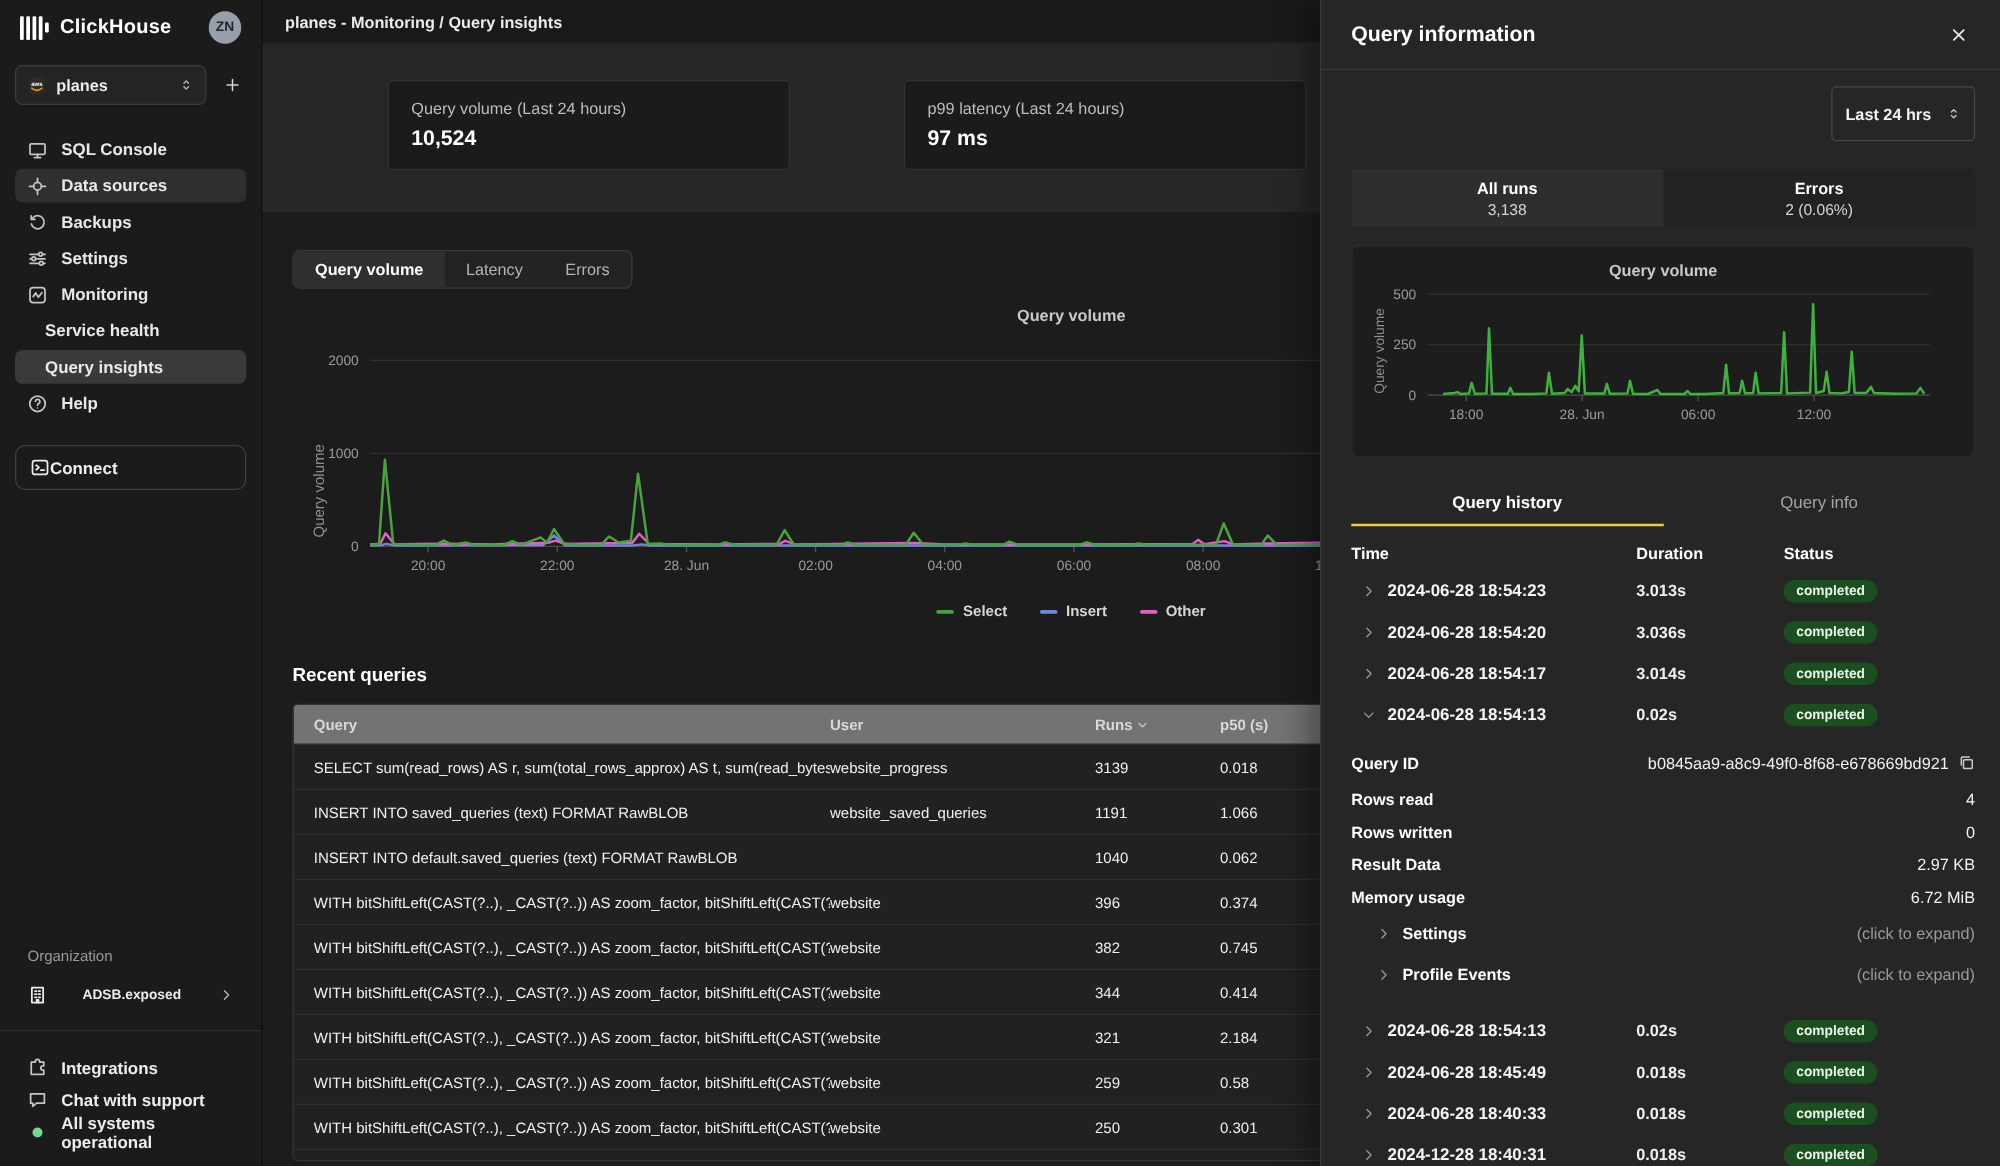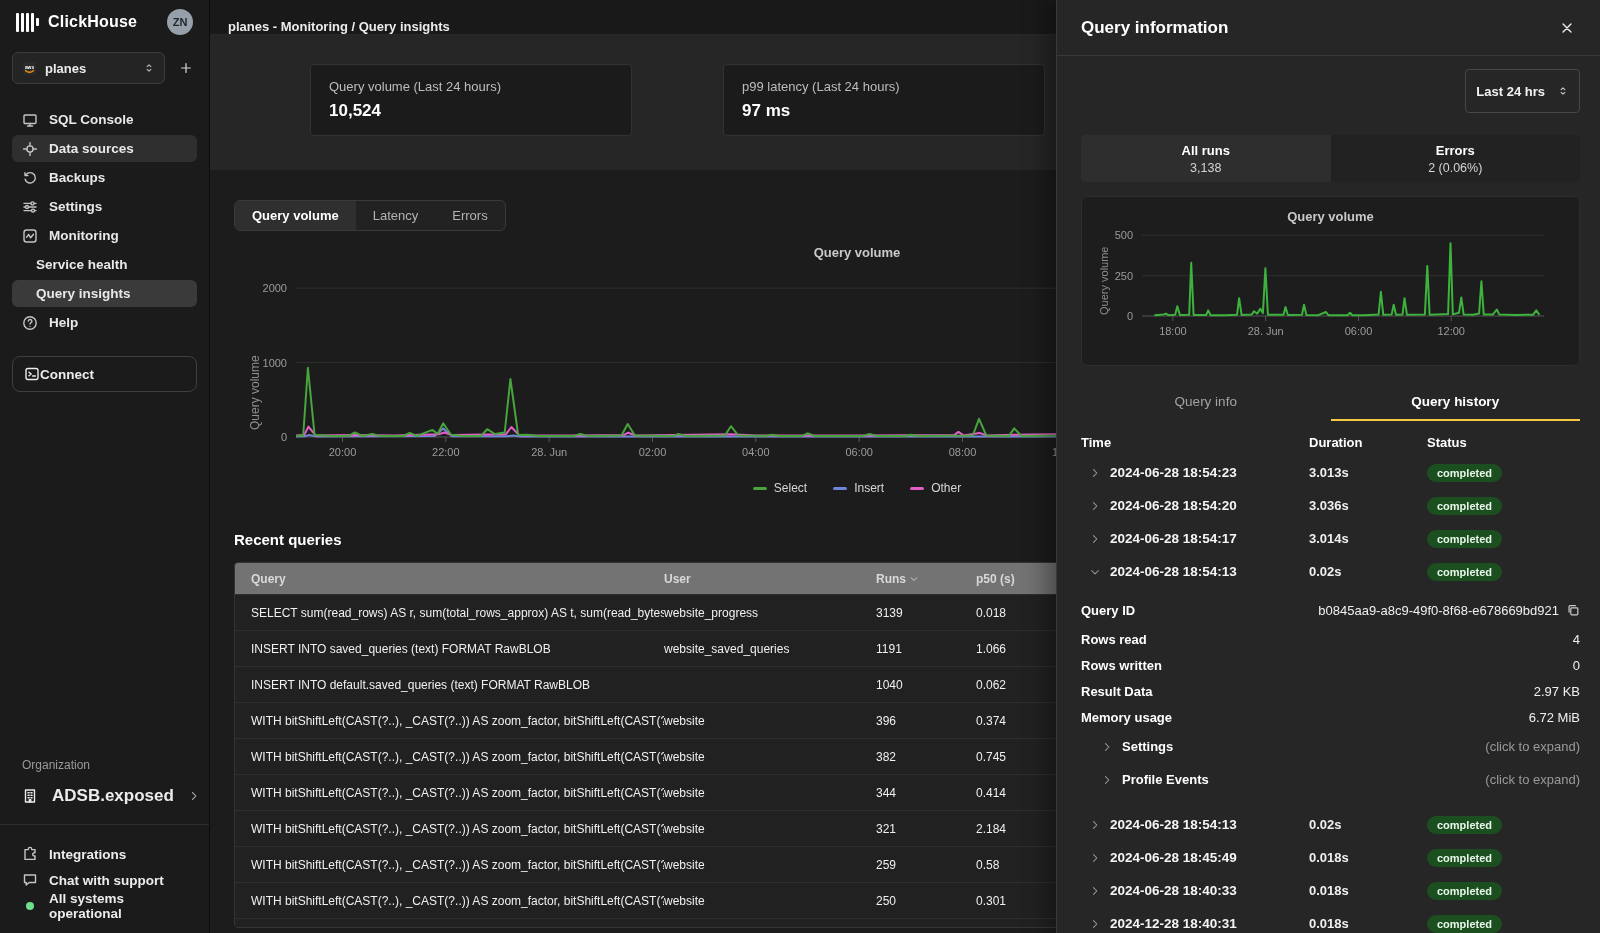--- a/index.html
+++ b/index.html
@@ -34,51 +34,51 @@
     border-radius:6px; font-size:13.5px; font-weight:700; color:#e8e8e8; cursor:pointer; }
   .nav-item .ic { color:#c4c4c4; }
   .nav-item.hl { background:#2f2f2f; }
   .nav-item.sub { padding-left:24px; }
   .nav-item.sub.hl { background:#3a3a3a; }
   .connect-btn { margin-top:20px; height:36px; border:1px solid #3f3f3f; border-radius:8px;
     display:flex; align-items:center; gap:0; padding:0 11px; font-size:13.5px; font-weight:700;
     color:#ececec; cursor:pointer; }
   .sb-spacer { flex:1; }
   .org-label { color:#9a9a9a; font-size:12px; padding:0 10px; margin-bottom:10px; }
-  .org-row { display:flex; align-items:center; gap:14px; padding:0 10px; height:28px;
-    font-size:17px; font-weight:700; cursor:pointer; }
+  .org-row { display:flex; align-items:center; gap:28px; padding:0 10px; height:28px;
+    font-size:11px; font-weight:700; cursor:pointer; }
   .org-row .chev { margin-left:auto; color:#b9b9b9; }
   .sb-divider { border-top:1px solid #2d2d2d; margin:14px -12px 16px; }
   .foot-item { display:flex; align-items:center; gap:11px; padding:0 10px; height:26px;
     font-size:13.5px; font-weight:700; cursor:pointer; }
   .foot-item .ic { color:#c4c4c4; }
   .status-dot { width:8px; height:8px; border-radius:50%; background:var(--operational-green);
     margin:0 4px; flex:none; }
 
   
   .main { flex:1; display:flex; flex-direction:column; min-width:0; background:#1c1c1c; }
   .topbar { height:35px; background:#191919; border-bottom:1px solid #292929;
-    display:flex; align-items:flex-end; padding:0 18px; font-size:13px; font-weight:700; flex:none; }
+    display:flex; align-items:center; padding:0 18px; font-size:13px; font-weight:700; flex:none; }
   .statsband { background:#262626; padding:29px 0 34px 100px; display:flex; gap:91px; flex:none; }
   .stat-card { width:322px; height:72px; background:#1b1b1b; border:1px solid #323232;
     border-radius:4px; padding:14px 18px; }
   .stat-card .lbl { color:#bdbdbd; font-size:13px; }
   .stat-card .val { color:#fff; font-size:17px; font-weight:700; margin-top:7px; }
   .content { padding:30px 0 0 24px; flex:1; }
   .tabgroup { display:inline-flex; border:1px solid #3a3a3a; border-radius:6px;
     overflow:hidden; background:#222; }
   .tab { padding:7px 17px; font-size:13px; color:#b3b3b3; cursor:pointer; }
   .tab.active { background:#2f2f2f; color:#fff; font-weight:700; }
 
   .chart-wrap { position:relative; width:1246px; margin-top:14px; }
   .chart-title { text-align:center; color:#c9c9c9; font-size:13px; font-weight:700; height:22px; }
   .ylab { position:absolute; color:#8f8f8f; font-size:12px; transform:rotate(-90deg);
     transform-origin:left top; left:14px; top:185px; }
   .legend { display:flex; justify-content:center; gap:26px; margin-top:8px;
-    font-size:12px; color:#d6d6d6; font-weight:400; }
+    font-size:12px; color:#d6d6d6; font-weight:700; }
   .legend-item { display:flex; align-items:center; gap:7px; cursor:pointer; }
   .swatch { width:14px; height:3px; border-radius:2px; display:inline-block; }
 
   .rq-title { font-size:15px; font-weight:700; color:#fff; margin:36px 0 14px; }
   .rq-table { width:1246px; border:1px solid #343434; border-radius:4px; overflow:hidden;
     background:#212121; }
   .rq-row { display:grid; grid-template-columns:413px 212px 100px 110px 1fr;
     align-items:center; height:36px; padding-left:16px; font-size:12px; color:#f0f0f0;
     border-top:1px solid #2f2f2f; cursor:pointer; }
   .rq-row > div { white-space:nowrap; overflow:hidden; padding-right:14px; }
@@ -529,22 +529,22 @@
               <text x="183.7" y="111" text-anchor="middle" fill="#9b9b9b" font-size="11" font-family="Liberation Sans, sans-serif">28. Jun</text>
               <line x1="276.5" x2="276.5" y1="92.0" y2="97" stroke="#565656"></line>
               <text x="276.5" y="111" text-anchor="middle" fill="#9b9b9b" font-size="11" font-family="Liberation Sans, sans-serif">06:00</text>
               <line x1="369.2" x2="369.2" y1="92.0" y2="97" stroke="#565656"></line>
               <text x="369.2" y="111" text-anchor="middle" fill="#9b9b9b" font-size="11" font-family="Liberation Sans, sans-serif">12:00</text>
               <polyline fill="none" stroke="#3db33d" stroke-width="2" stroke-linejoin="round" points="72.4,91.2 81.6,90.4 84.0,89.7 86.3,91.2 93.2,90.7 95.3,82.3 97.9,91.0 107.2,90.7 109.2,38.7 111.6,91.0 124.2,91.0 126.2,86.3 128.5,91.2 143.5,91.2 155.1,90.7 157.1,74.2 159.6,91.0 169.8,90.4 172.1,87.2 175.2,89.7 178.3,84.7 180.9,89.1 183.4,44.3 185.9,90.7 201.5,90.7 203.5,83.1 205.8,91.0 220.0,90.7 222.0,80.7 224.4,91.0 236.3,91.2 244.0,88.0 246.3,91.2 265.6,91.2 268.0,88.8 270.3,91.2 282.6,91.2 296.6,90.4 298.9,67.8 301.2,90.7 309.7,90.4 311.7,80.7 314.0,90.7 320.5,90.4 322.5,74.2 324.9,90.7 342.9,90.4 345.3,41.9 347.6,90.7 366.1,90.1 368.5,19.3 370.8,90.4 377.0,88.8 379.3,73.4 381.6,90.4 390.9,90.7 397.1,89.6 399.4,57.3 401.7,90.4 411.0,90.4 414.8,85.5 417.2,90.4 434.2,91.0 451.2,90.7 454.3,86.3 457.4,91.0"></polyline>
             </svg></div>
       </div>
 
       <div class="info-tabs">
+        <div class="info-tab on">Query history</div>
         <div class="info-tab">Query info</div>
-        <div class="info-tab on">Query history</div>
       </div>
 
       <div class="hist-head">
         <div>Time</div>
         <div>Duration</div>
         <div>Status</div>
       </div>
 
       <div class="hist-row">
         <div class="hist-time">

